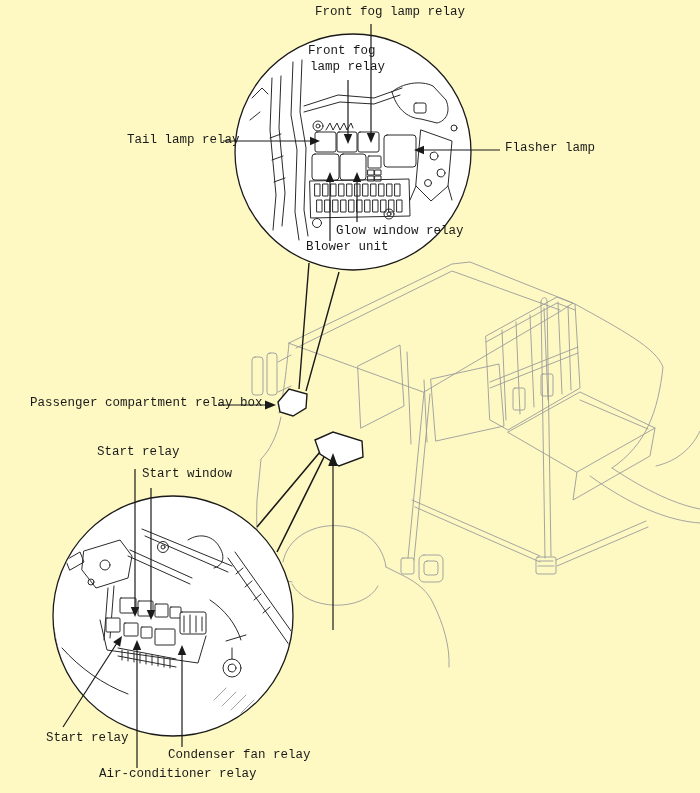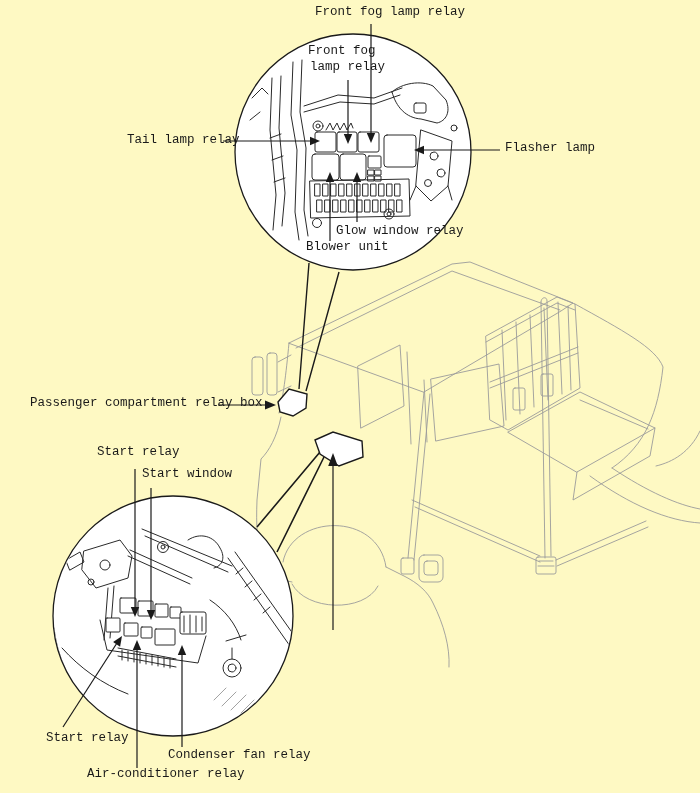--- a/index.html
+++ b/index.html
@@ -230,15 +230,15 @@
 <div class="lbl" style="left:310px;top:60px">lamp relay</div>
 <div class="lbl" style="left:127px;top:133px">Tail lamp relay</div>
 <div class="lbl" style="left:505px;top:141px">Flasher lamp</div>
 <div class="lbl" style="left:336px;top:224px">Glow window relay</div>
 <div class="lbl" style="left:306px;top:240px">Blower unit</div>
 <div class="lbl" style="left:30px;top:396px">Passenger compartment relay box</div>
 <div class="lbl" style="left:97px;top:445px">Start relay</div>
 <div class="lbl" style="left:142px;top:467px">Start window</div>
 <div class="lbl" style="left:46px;top:731px">Start relay</div>
 <div class="lbl" style="left:168px;top:748px">Condenser fan relay</div>
-<div class="lbl" style="left:87px;top:767px">Air-conditioner relay</div>
+<div class="lbl" style="left:99px;top:767px">Air-conditioner relay</div>
 
 </div>
 
 </body></html>

